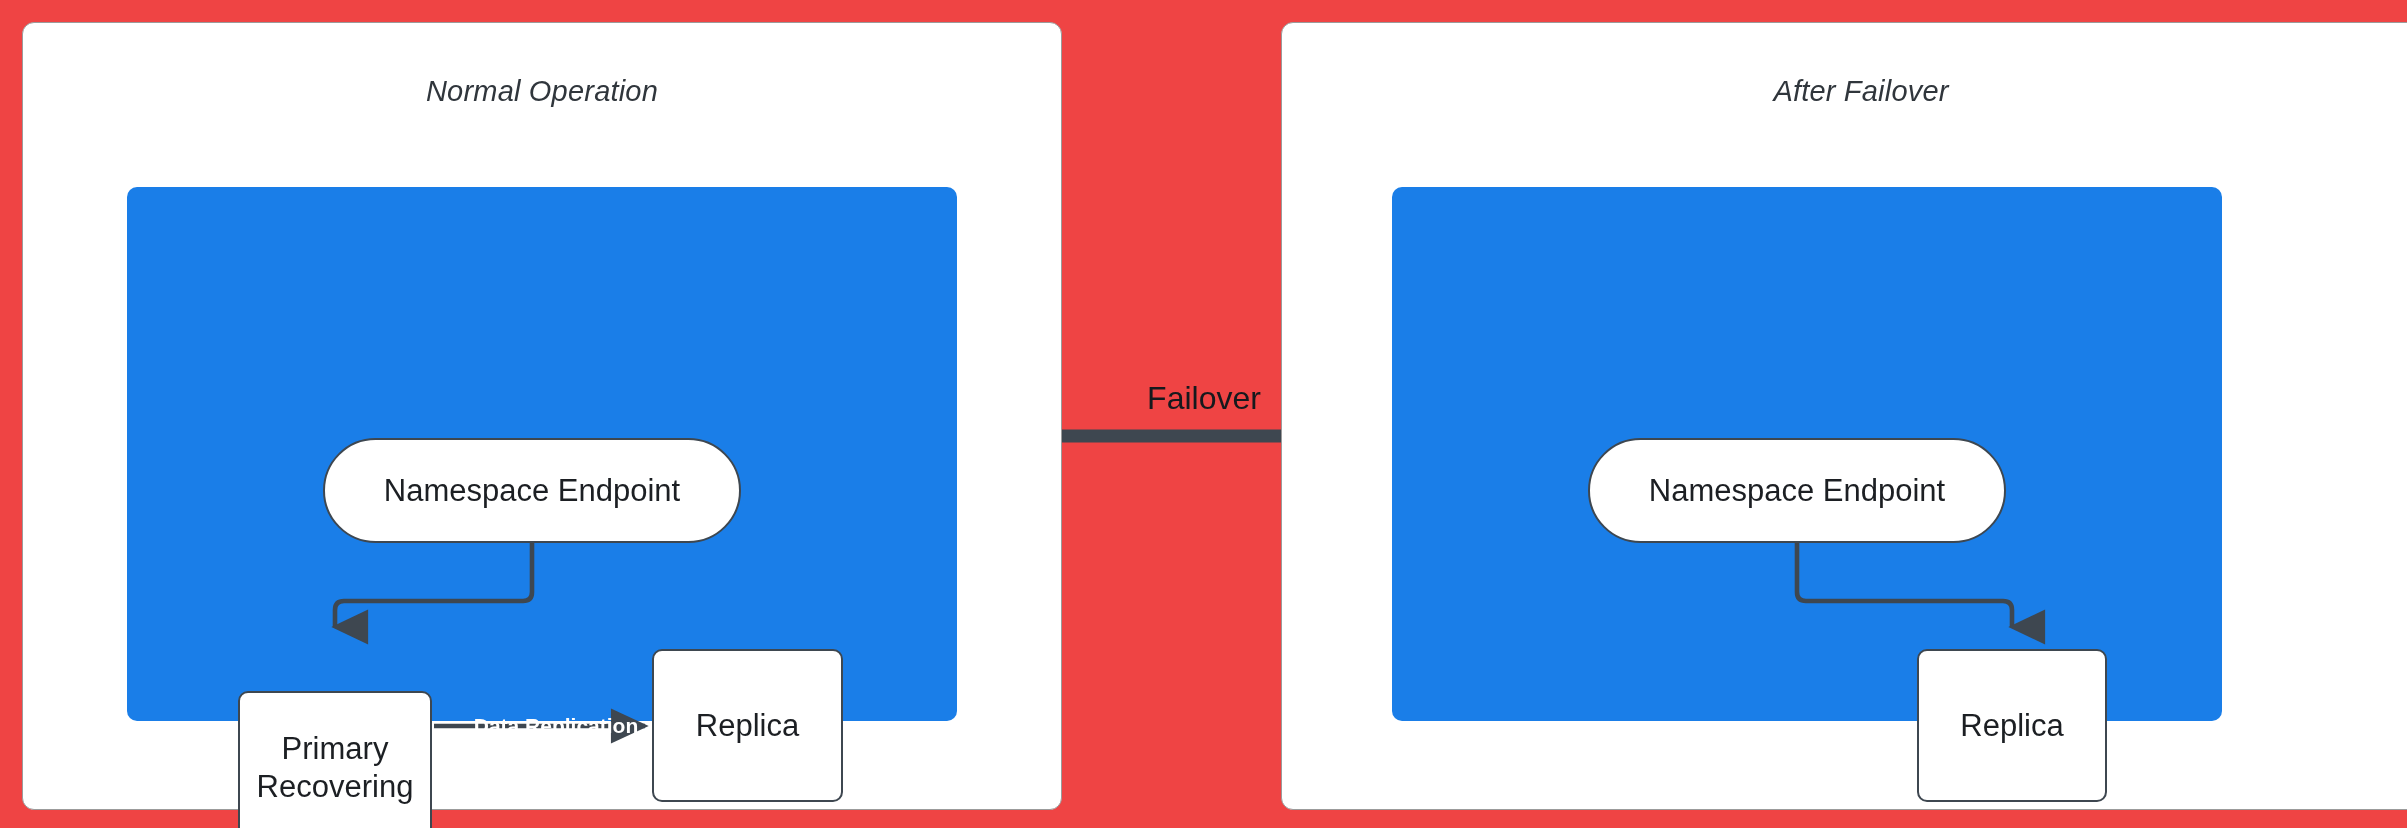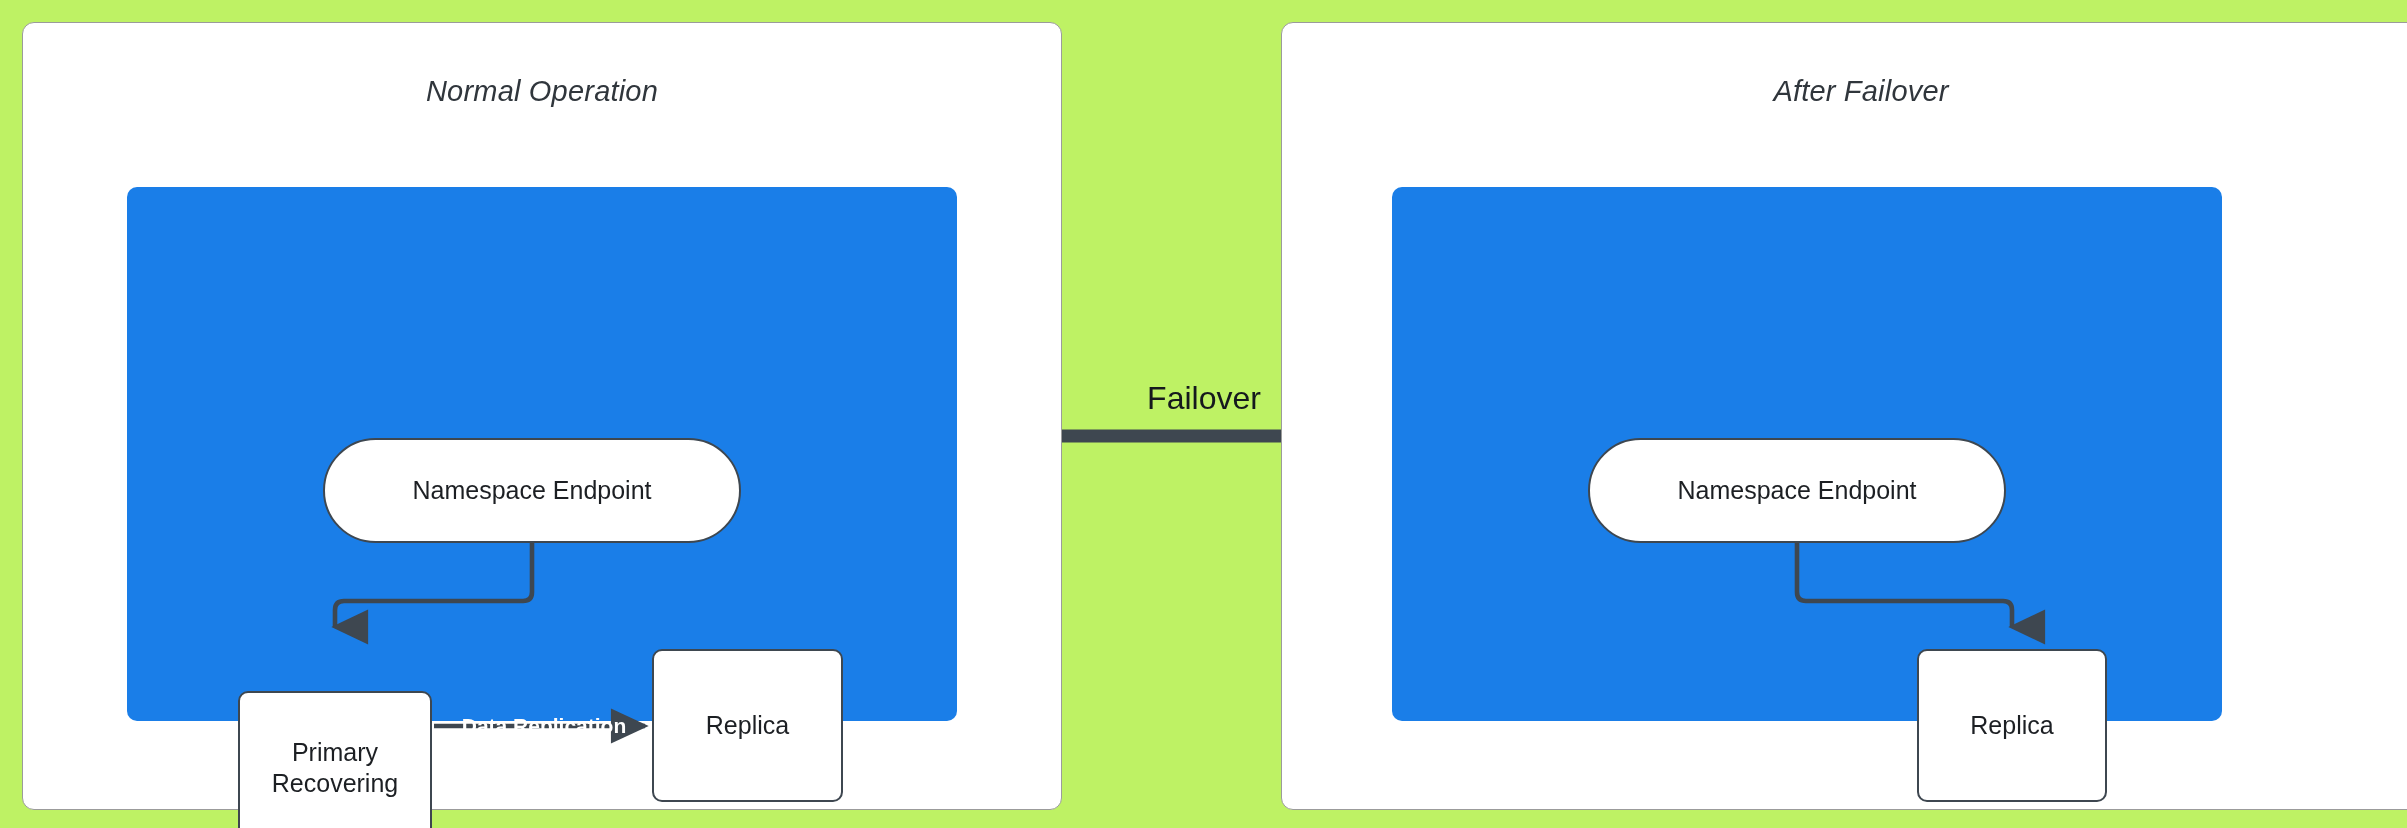--- a/index.html
+++ b/index.html
@@ -2,21 +2,21 @@
 <html><head>
 <meta charset="utf-8">
 <style>
   html,body{margin:0;padding:0;background:#ffffff;}
   body{
     width:2407px;height:828px;
     font-family:"Liberation Sans","DejaVu Sans",sans-serif;
     -webkit-font-smoothing:antialiased;
     overflow:hidden;
   }
-  #stage{position:relative;width:2407px;height:828px;background:#bef264;}
+  #stage{position:relative;width:2407px;height:828px;background:#ef4444;}
 
   
   .panel{
     position:absolute;
     background:#ffffff;
     border:1.6px solid #9b9b9b;
     border-radius:12px;
     box-sizing:border-box;
   }
   #panel-left {left:22px;  top:22px; width:1040px; height:788px;}
@@ -48,21 +48,21 @@
   .node{
     position:absolute;
     background:#ffffff;
     border:2.2px solid #3e4750;
     box-sizing:border-box;
     display:flex;
     align-items:center;
     justify-content:center;
     text-align:center;
     color:#1c1f23;
-    font-size:25px;
+    font-size:31px;
     line-height:1.22;
     z-index:3;
   }
   .pill{border-radius:999px;}
   .rect{border-radius:10px;}
   .node.gray{
     background:#e0e3e5;
     border-color:#4a535b;
     color:#4d555c;
     font-style:italic;
@@ -128,21 +128,21 @@
 
       <svg class="conn" id="conn-left-repl" viewBox="0 0 830 534">
         <defs>
           <marker id="ah-repl" markerWidth="9" markerHeight="9" refX="7.8" refY="4.3" orient="auto" markerUnits="strokeWidth">
             <path d="M0.4,0.5 L8.6,4.3 L0.4,8.1 Z" fill="#3e4750"></path>
           </marker>
         </defs>
         <path d="M 307 539 L 518 539" fill="none" stroke="#3e4750" stroke-width="4.6" marker-end="url(#ah-repl)"></path>
       </svg>
 
-      <div class="repl-label" style="left:288px; top:527px; width:258px; text-align:center;">Data Replication</div>
+      <div class="repl-label" style="left:300px; top:527px; width:258px; text-align:center;">Data Replication</div>
 
       <div class="node pill" id="node-endpoint-left">Namespace Endpoint</div>
 
       <div class="node rect" id="node-primary-left">
         <span style="display:block">
           <span>Primary</span><br>
           <span>Recovering</span>
         </span>
       </div>
 

